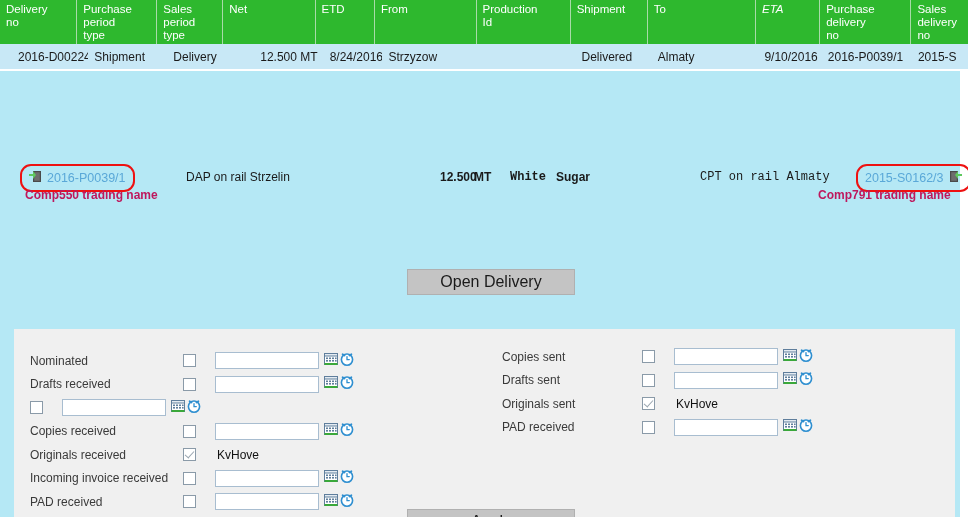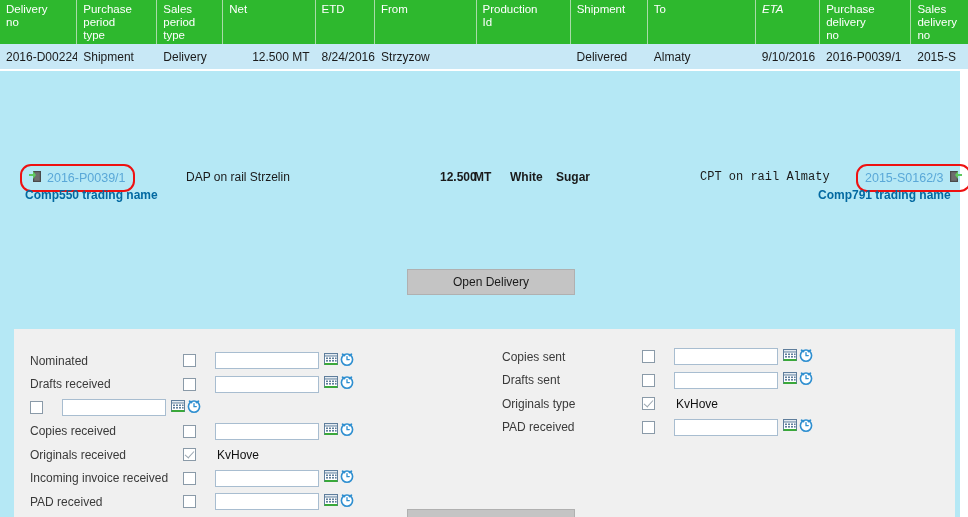--- a/index.html
+++ b/index.html
@@ -37,20 +37,21 @@
   .hcell:last-child { border-right: none; }
 
   
   .grid-row {
     position: absolute; left: 0; top: 44px;
     width: 968px; height: 26px;
     background: #c8e8f6;
     display: flex;
     align-items: center;
     border-bottom: 1px solid #ffffff;
+    padding-left: 12px;
   }
   .dcell {
     font-size: 12px;
     color: #1a1a1a;
     padding: 0 6px;
     white-space: nowrap;
     overflow: hidden;
   }
   .dcell.num { text-align: right; }
 
@@ -76,49 +77,49 @@
   .doc-link {
     color: #5aa8d8;
     font-size: 12.5px;
     text-decoration: none;
     white-space: nowrap;
   }
   .trading-name {
     position: absolute;
     font-size: 12px;
     font-weight: bold;
-    color: #0369a1;
+    color: #be185d;
     white-space: nowrap;
   }
   #left-trading { left: 25px; top: 117px; }
   #right-trading { left: 818px; top: 117px; }
 
   .cy-text {
     position: absolute;
     font-size: 12px;
     color: #1a1a1a;
     white-space: nowrap;
   }
   .cy-text.b { font-weight: bold; }
 
   #terms-left  { left: 186px; top: 99px; }
   #qty         { left: 440px; top: 99px; }
   #uom         { left: 474px; top: 99px; }
-  #grade       { left: 510px; top: 99px; }
+  #grade       { left: 510px; top: 99px; font-family: Liberation Mono, monospace; }
   #product     { left: 556px; top: 99px; }
   #terms-right { left: 700px; top: 99px; font-family: Liberation Mono, monospace; }
 
   
   .btn {
     position: absolute;
     background: #c4c4c4;
     border: 1px solid #b0b0b0;
     color: #1a1a1a;
     font-family: "Liberation Sans", sans-serif;
-    font-size: 12px;
+    font-size: 16px;
     text-align: center;
     cursor: pointer;
     padding: 0;
   }
   #open-delivery-btn { left: 407px; top: 198px; width: 168px; height: 26px; }
   #apply-btn         { left: 407px; top: 438px; width: 168px; height: 26px; }
 
   
   .form-panel {
     position: absolute;
@@ -501,21 +502,21 @@
                 </svg></span>
               <span class="ic"><svg width="14" height="14" viewBox="0 0 14 14">
                   <circle cx="7" cy="7.6" r="5.6" fill="#ffffff" stroke="#2f8fd0" stroke-width="1.6"></circle>
                   <path d="M2.6 2.2 L4.6 3.6" stroke="#2f8fd0" stroke-width="1.8" stroke-linecap="round"></path>
                   <path d="M11.4 2.2 L9.4 3.6" stroke="#2f8fd0" stroke-width="1.8" stroke-linecap="round"></path>
                   <path d="M7 4.6 V7.6 H9.3" stroke="#2f8fd0" stroke-width="1.3" fill="none" stroke-linecap="round"></path>
                 </svg></span>
             </span>
           </div>
           <div class="frow">
-            <span class="flabel">Originals type</span>
+            <span class="flabel">Originals sent</span>
             <span class="chk checked"></span>
             <span class="inline-val">KvHove</span>
           </div>
           <div class="frow">
             <span class="flabel">PAD received</span>
             <span class="chk"></span>
             <input type="text" class="txt" style="">
             <span class="iconpair">
               <span class="ic"><svg width="14" height="13" viewBox="0 0 14 13">
                   <rect x="0.5" y="0.5" width="13" height="11" fill="#ffffff" stroke="#5f7e9c"></rect>

